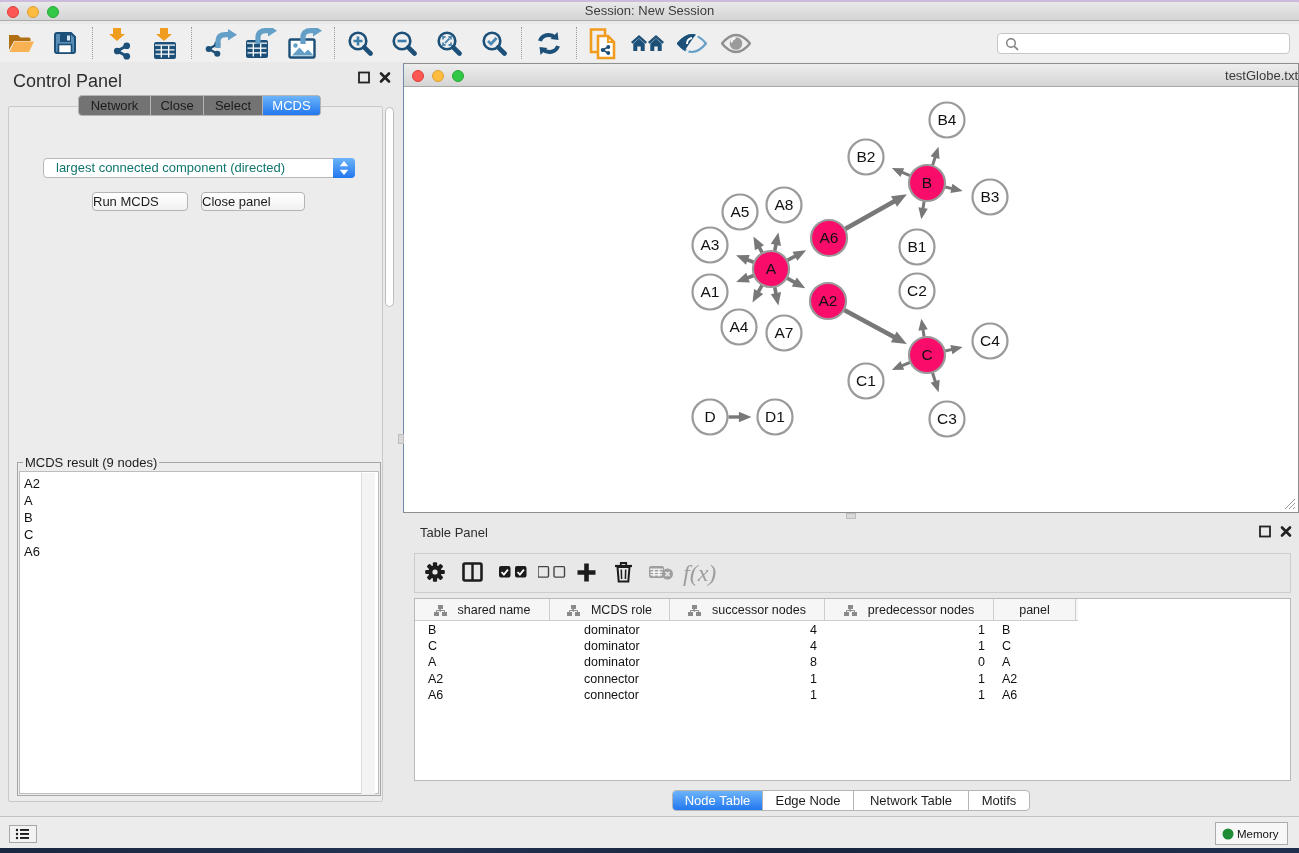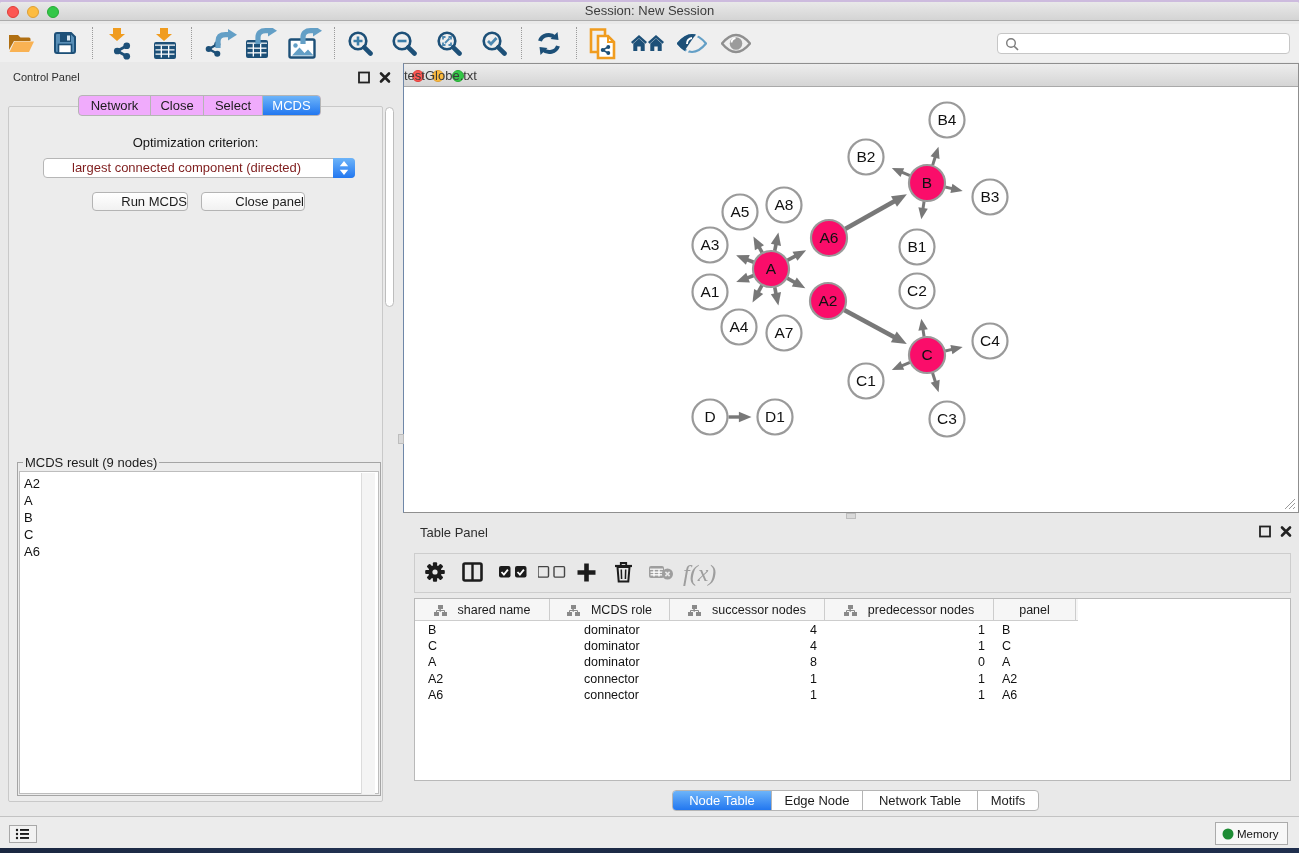--- a/index.html
+++ b/index.html
@@ -7,38 +7,38 @@
 #appwin{position:absolute;left:0;top:0;width:1299px;height:848px;background:#e9e9e9;border-radius:5px 5px 0 0;overflow:hidden}
 #titlebar{position:absolute;left:0;top:0;width:100%;height:21px;background:linear-gradient(#ebebeb,#d4d4d4);border-bottom:1px solid #ababab}
 #titlebar .title{position:absolute;left:0;right:0;top:3px;text-align:center;font-size:13px;color:#3c3c3c}
 .tl{position:absolute;top:6px;width:12px;height:12px;border-radius:50%}
 #toolbar{position:absolute;left:0;top:24px;width:100%;height:38px;background:#efefef}
 .tsep{position:absolute;top:3px;height:32px;width:0;border-left:1px dotted #9b9b9b}
 #searchbox{position:absolute;left:997px;top:33px;width:293px;height:21px;background:#fff;border:1px solid #c6c6c6;border-radius:4px}
 #statusbar{position:absolute;left:0;top:816px;width:100%;height:32px;background:#ececec;border-top:1px solid #c3c3c3}
 #deskbottom{position:absolute;left:0;top:848px;width:100%;height:5px;background:linear-gradient(90deg,#1a2740,#223252 30%,#18253e 60%,#202f4e)}
 
-#cp-title{position:absolute;left:13px;top:71px;font-size:11px;color:#2e2e2e}
+#cp-title{position:absolute;left:13px;top:71px;font-size:18px;color:#2e2e2e}
 .panelbox{position:absolute;background:#ececec;border:1px solid #c9c9c9;border-radius:2px}
-.tabs{position:absolute;display:flex;height:21px;border:1px solid #b5b5b5;border-radius:4px;background:#f0abfc;overflow:hidden}
+.tabs{position:absolute;display:flex;height:21px;border:1px solid #b5b5b5;border-radius:4px;background:#737373;overflow:hidden}
 .tab{font-size:13px;color:#1c1c1c;text-align:center;line-height:20px;border-right:1px solid #b5b5b5}
 .tab:last-child{border-right:none}
 .tab.sel{background:linear-gradient(#6db4f9,#2277f0);color:#fff}
-.btn{position:absolute;height:19px;background:linear-gradient(#ffffff,#f1f1f1);border:1px solid #b4b4b4;border-radius:4px;font-size:13px;color:#1c1c1c;text-align:right;line-height:17px}
-#combo{position:absolute;left:43px;top:158px;width:312px;height:20px;background:#fff;border:1px solid #b6b6b6;border-radius:4px;font-size:13px;color:#7f1d1d;line-height:18px;padding-left:28px}
+.btn{position:absolute;height:19px;background:linear-gradient(#ffffff,#f1f1f1);border:1px solid #b4b4b4;border-radius:4px;font-size:13px;color:#1c1c1c;text-align:left;line-height:17px}
+#combo{position:absolute;left:43px;top:158px;width:312px;height:20px;background:#fff;border:1px solid #b6b6b6;border-radius:4px;font-size:13px;color:#0f766e;line-height:18px;padding-left:12px}
 #combo .step{position:absolute;right:-1px;top:-1px;width:22px;height:20px;border-radius:0 4px 4px 0;background:linear-gradient(#6db4f9,#2277f0)}
 fieldset{position:absolute;left:17px;top:455px;width:364px;height:341px;border:1px solid #a5a5a5;background:#ececec}
 fieldset legend{font-size:13px;color:#1c1c1c;margin-left:5px;padding:0 2px}
 #mcdslist{position:absolute;left:1px;top:1px;width:360px;height:323px;background:#fff;border:1px solid #bdbdbd;font-size:13px;color:#111;line-height:17px;padding:3px 0 0 4px}
 #mcdstrack{position:absolute;right:3px;top:1px;width:14px;height:321px;background:#f4f4f4;border-left:1px solid #dcdcdc}
 #cpscroll{position:absolute;left:385px;top:107px;width:9px;height:200px;background:#fff;border:1px solid #bdbdbd;border-radius:5px}
 
 #netwin{position:absolute;left:403px;top:63px;width:896px;height:450px;background:#fff;border:1px solid #8f8f8f;border-left:1px solid #6f87a8}
 #nettitle{position:absolute;left:0;top:0;width:100%;height:23px;background:linear-gradient(#ededed,#d5d5d5);border-bottom:1px solid #a9a9a9}
-#nettitle .title{position:absolute;left:0;right:0;top:4px;text-align:left;font-size:13px;color:#3a3a3a}
+#nettitle .title{position:absolute;left:0;right:0;top:4px;text-align:right;font-size:13px;color:#3a3a3a}
 
 #tp-title{position:absolute;left:420px;top:525px;font-size:13px;color:#2e2e2e}
 #tp-toolbar{position:absolute;left:414px;top:553px;width:877px;height:40px;background:#e8e8e8;border:1px solid #cdcdcd}
 #tp-table{position:absolute;left:414px;top:598px;width:877px;height:183px;background:#fff;border:1px solid #b9b9b9}
 #tp-head{position:absolute;left:0;top:0;width:663px;height:22px;background:#f6f6f6;border-bottom:1px solid #cdcdcd;display:flex}
 .hcell{height:22px;display:flex;align-items:center;justify-content:center;border-right:1px solid #cdcdcd;font-size:12.5px;color:#1a1a1a}
 .hcell svg{margin-right:11px}
 .trow{position:absolute;font-size:12.5px;color:#111}
 #btabs{position:absolute;left:672px;top:790px;display:flex;height:21px;border:1px solid #b5b5b5;border-radius:4px;background:#fff;overflow:hidden}
 #memory{position:absolute;left:1215px;top:822px;width:73px;height:23px;background:#f7f7f7;border:1px solid #ababab;font-size:11.5px;color:#111}
@@ -190,21 +190,20 @@
    <rect x="1" y="1.5" width="10" height="10" fill="none" stroke="#222" stroke-width="1.8"></rect>
    <path d="M23,2.5 l8,8 M31,2.5 l-8,8" stroke="#222" stroke-width="2.6" stroke-linecap="round"></path>
  </svg>
  <div class="panelbox" style="left:8px;top:106px;width:375px;height:696px"></div>
  <div class="tabs" style="left:78px;top:95px;width:243px">
    <div class="tab" style="width:72px">Network</div>
    <div class="tab" style="width:53px">Close</div>
    <div class="tab" style="width:59px">Select</div>
    <div class="tab sel" style="width:57px">MCDS</div>
  </div>
- <div class="abs" style="left:8px;top:135px;width:375px;text-align:center;font-size:13px;color:#161616">Optimization criterion:</div>
  <div id="combo">largest connected component (directed)
    <div class="step"><svg width="22" height="20" viewBox="0 0 22 20">
           <path d="M11,3 l4.2,5.2 h-8.4 Z M11,17 l4.2,-5.2 h-8.4 Z" fill="#fff"></path>
         </svg></div>
  </div>
  <div class="btn" style="left:92px;top:192px;width:96px">Run MCDS</div>
  <div class="btn" style="left:201px;top:192px;width:104px">Close panel</div>
  <fieldset>
       <legend>MCDS result (9 nodes)</legend>
    <div id="mcdslist">A2<br>A<br>B<br>C<br>A6<div id="mcdstrack"></div></div>
@@ -436,21 +435,21 @@
       <div class="trow" style="left:330px;top:72.60000000000001px;width:72px;text-align:right">1</div>
       <div class="trow" style="left:498px;top:72.60000000000001px;width:72px;text-align:right">1</div>
       <div class="trow" style="left:587px;top:72.60000000000001px">A2</div>
       <div class="trow" style="left:13px;top:88.80000000000001px">A6</div>
       <div class="trow" style="left:169px;top:88.80000000000001px">connector</div>
       <div class="trow" style="left:330px;top:88.80000000000001px;width:72px;text-align:right">1</div>
       <div class="trow" style="left:498px;top:88.80000000000001px;width:72px;text-align:right">1</div>
       <div class="trow" style="left:587px;top:88.80000000000001px">A6</div>
  </div>
  <div id="btabs">
-   <div class="tab sel" style="width:99px">Node Table</div>
+   <div class="tab sel" style="width:90px">Node Table</div>
    <div class="tab" style="width:91px">Edge Node</div>
    <div class="tab" style="width:115px">Network Table</div>
    <div class="tab" style="width:60px">Motifs</div>
  </div>
  <div id="statusbar"></div>
  <div id="listbtn"><svg width="26" height="16" viewBox="0 0 26 16">
         <g fill="#1c1c1c">
           <circle cx="7" cy="4" r="1.2"></circle>
           <circle cx="7" cy="8" r="1.2"></circle>
           <circle cx="7" cy="12" r="1.2"></circle>

